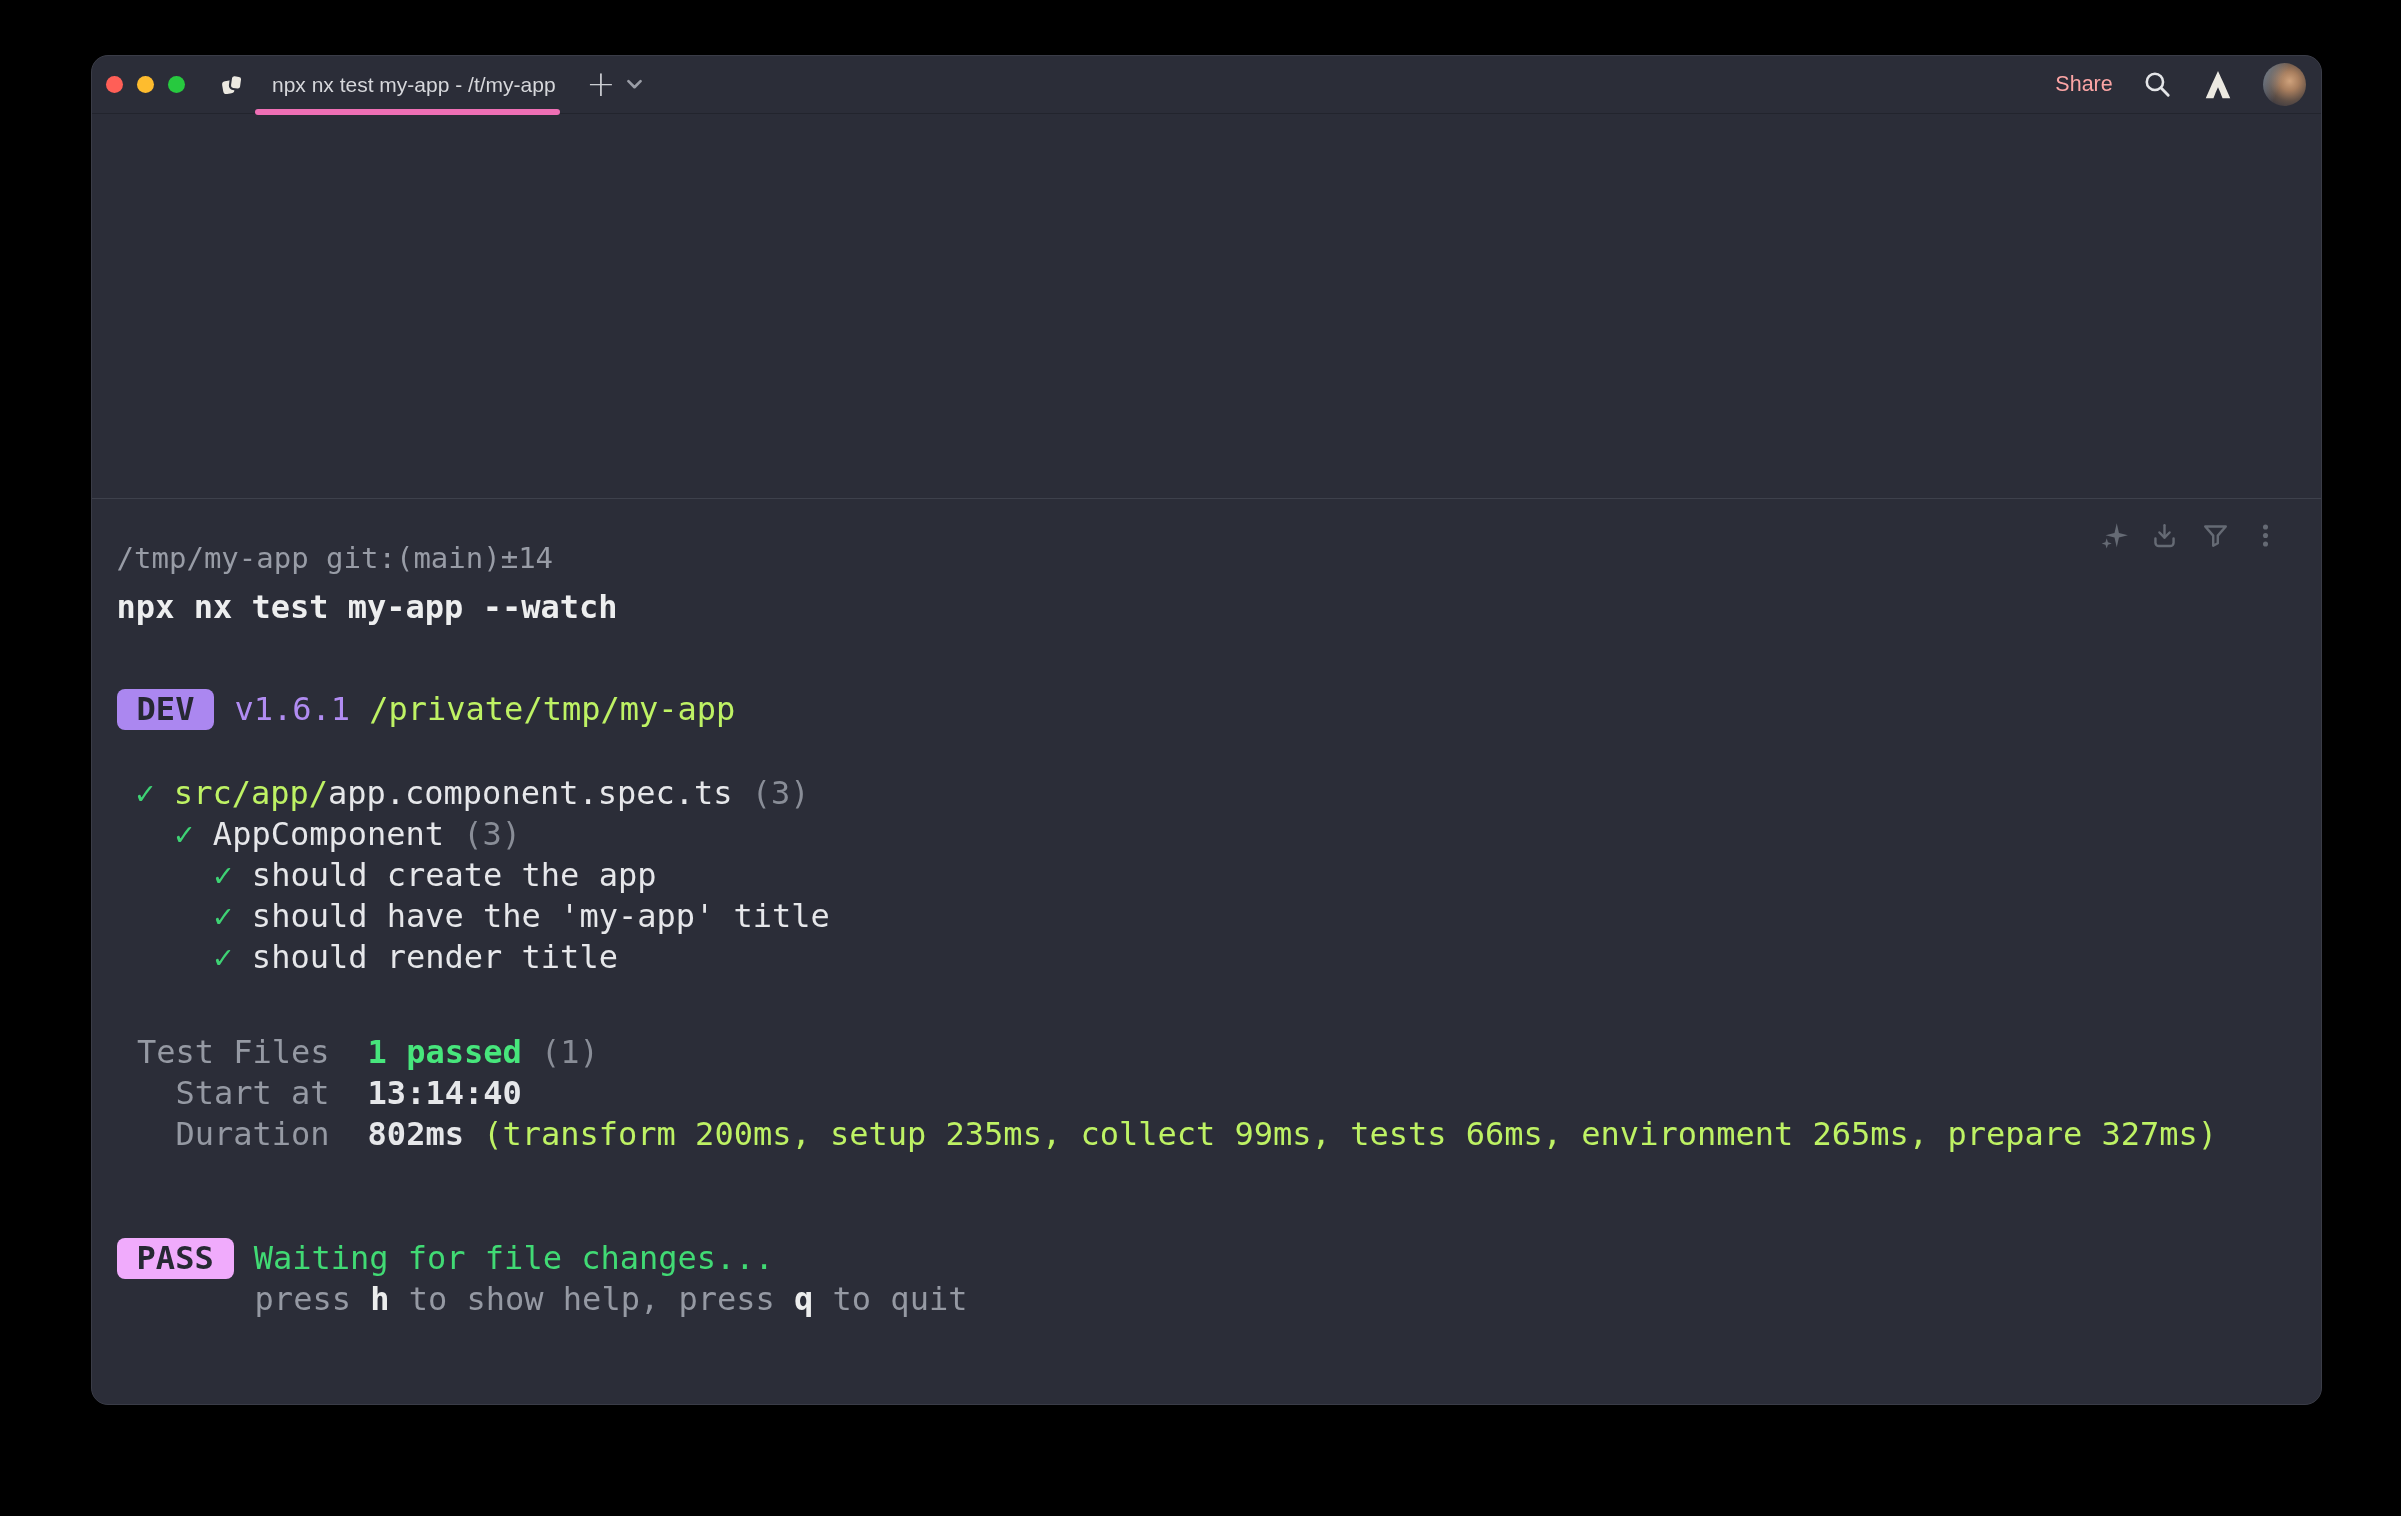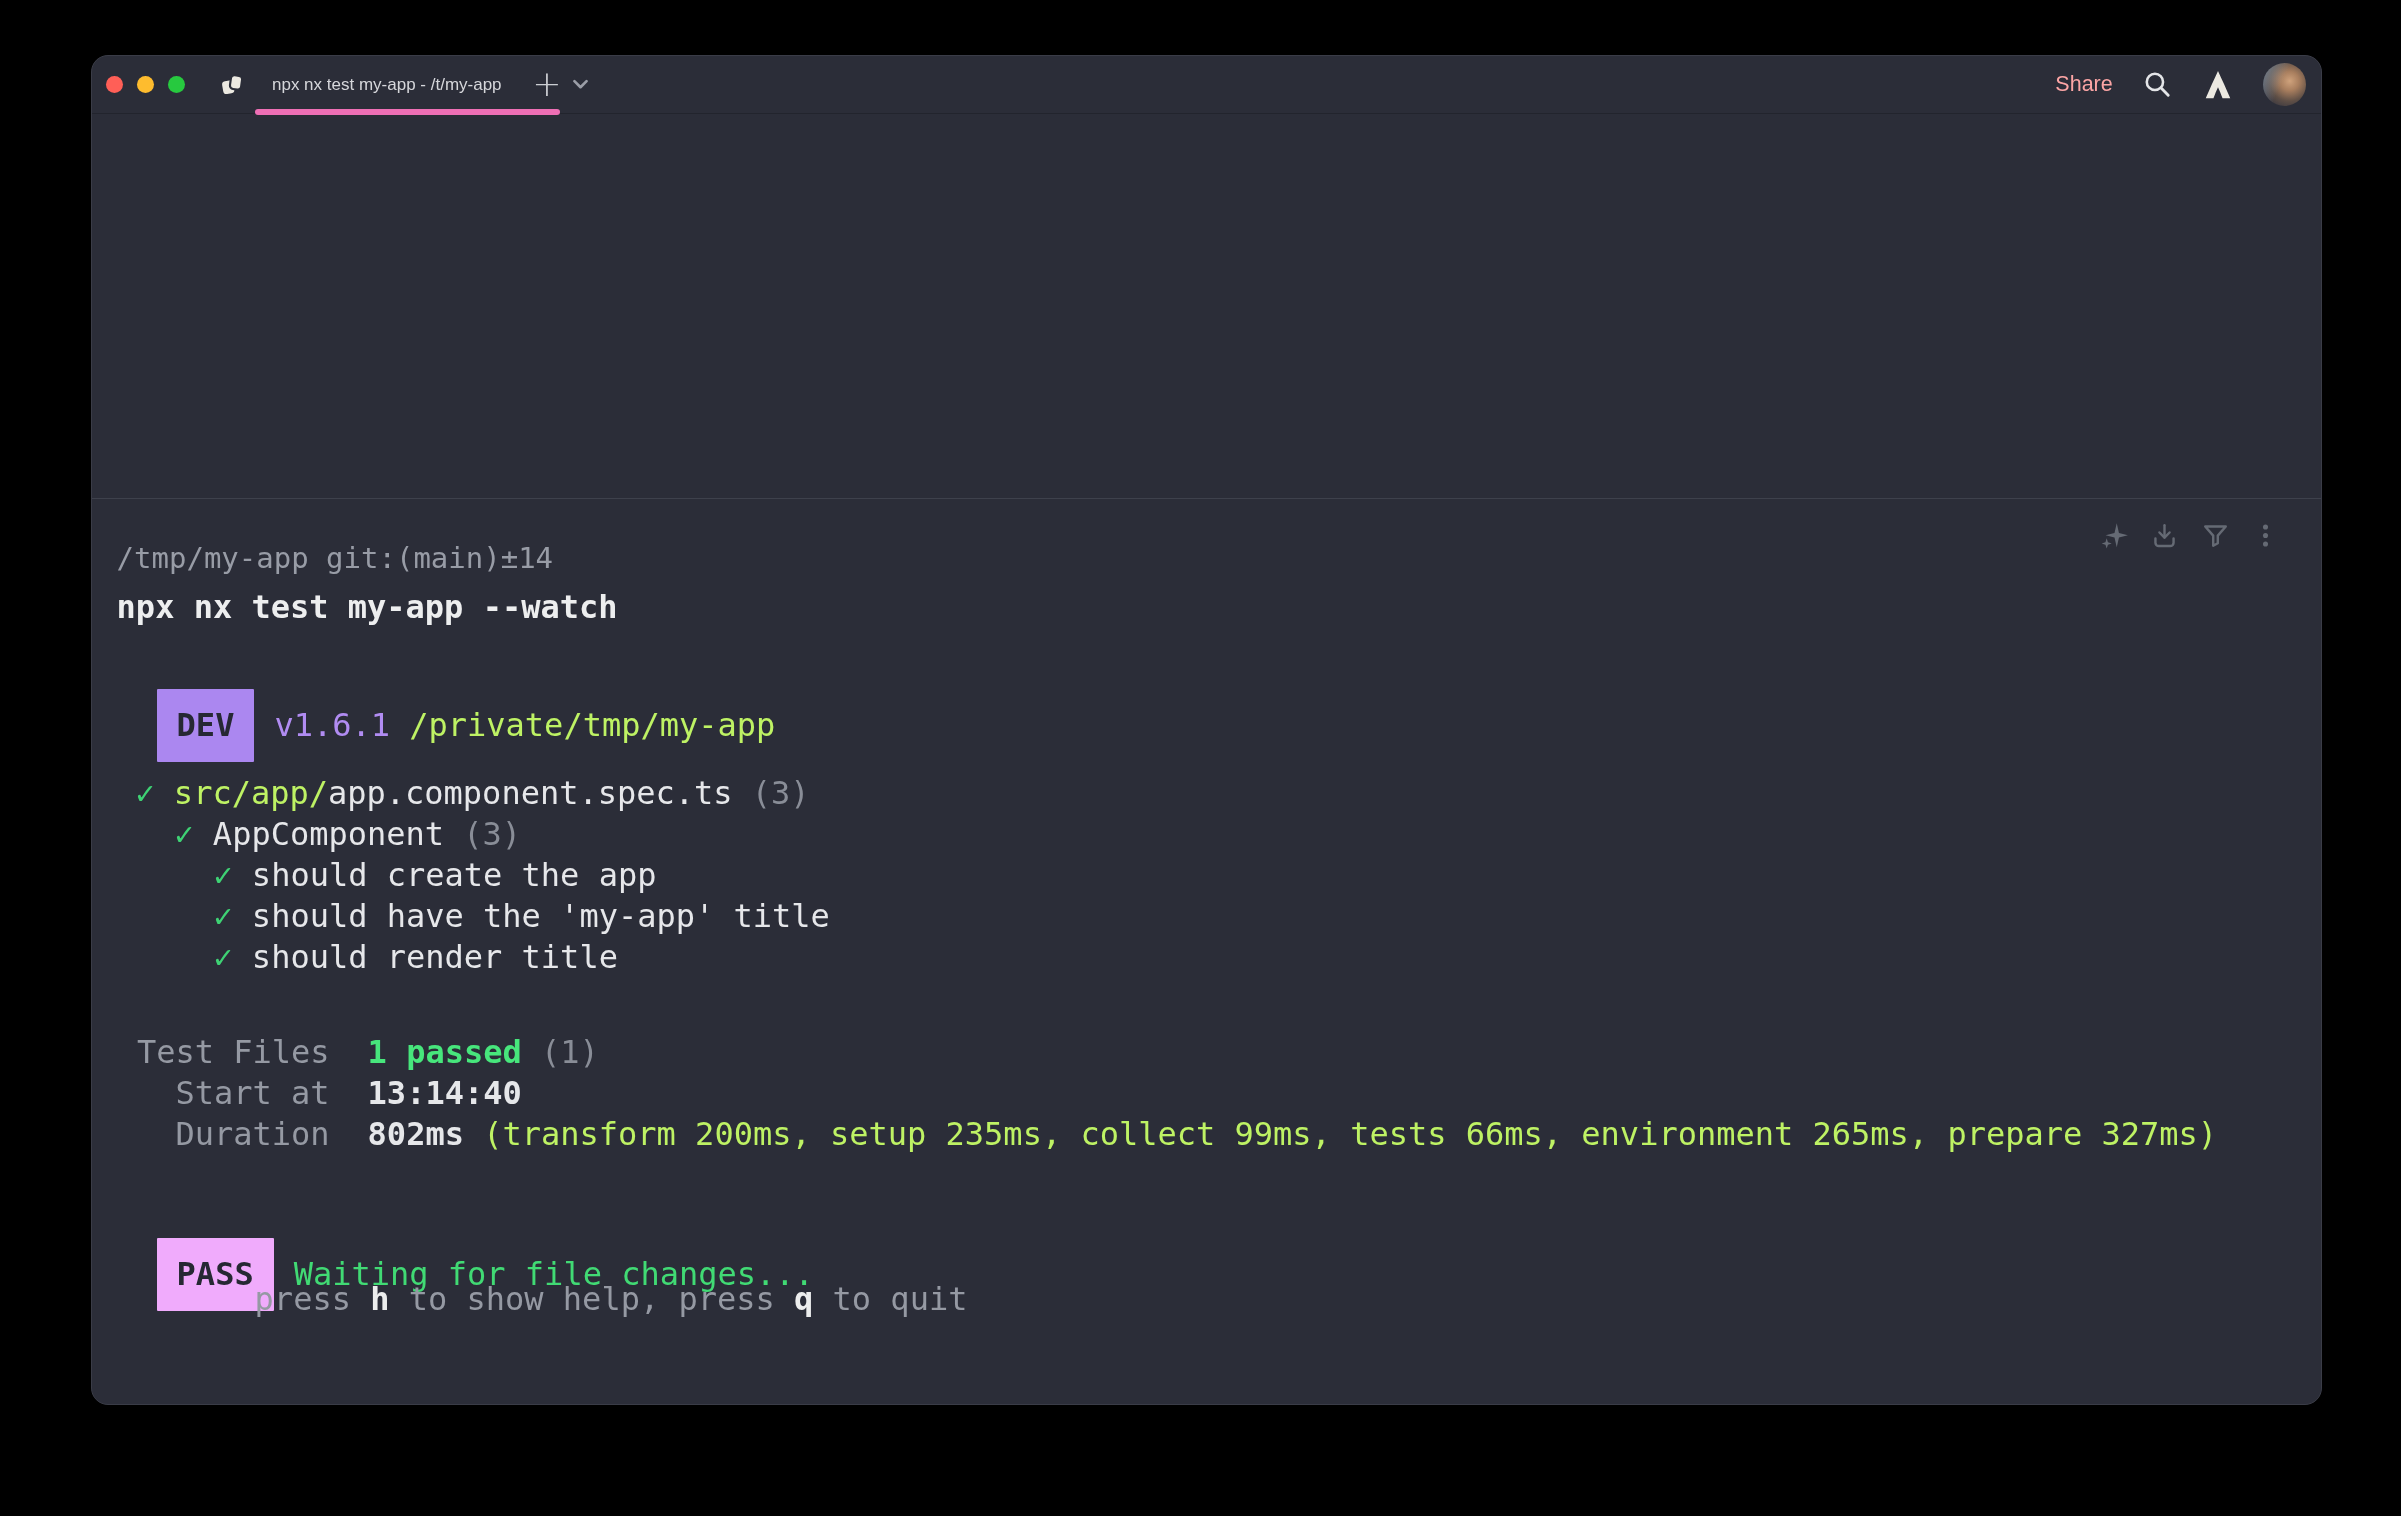--- a/index.html
+++ b/index.html
@@ -24,21 +24,21 @@
   .light.red { background:#ff5f57; }
   .light.yellow { background:#febc2e; }
   .light.green { background:#27c93f; }
   .pages-icon { margin-left:35px; display:flex; align-items:center; }
   .tab {
     position:relative; height:100%; display:flex; align-items:center;
     margin-left:15.3px; padding:0 10.7px; cursor:pointer;
   }
   .tab-title {
     font-family:"Liberation Sans","DejaVu Sans",sans-serif;
-    font-size:17px; color:#d6d7db; white-space:nowrap;
+    font-size:21px; color:#d6d7db; white-space:nowrap;
   }
   .tab-underline {
     position:absolute; left:-6.1px; bottom:-1.5px; width:305px; height:5.4px;
     background:#ee6fb5; border-radius:3.1px;
   }
   .newtab {
     margin-left:20px; background:none; border:none; cursor:pointer;
     color:#cbcdd2; font-size:35px; font-weight:300; line-height:35px;
     font-family:"DejaVu Sans",sans-serif;
   }
@@ -63,23 +63,22 @@
   .block-icons {
     position:absolute; top:465px; right:41px; display:flex; gap:21.5px;
   }
   .block-icons .iconbtn svg { opacity:.85; }
   .output { padding:39px 31px 0 24.6px; font-size:32px; color:#e6e7ea; }
   .line { height:41px; line-height:41px; white-space:pre; }
   .prompt-line { font-size:29px; color:#989ca6; margin-bottom:7.7px; }
   .command-line { font-weight:bold; color:#edeeef; }
   .dev-line { margin-top:61px; }
   .badge {
-    display:inline-block; font-weight:bold; padding:16px 20px; border-radius:1px;
+    display:inline-block; font-weight:bold; padding:0 20px; border-radius:8px;
     color:#262833;
-    margin-left:40px;
   }
   .badge-dev { background:#ab87f0; }
   .badge-pass { background:#f0abfc; }
   .purple { color:#b18cf2; }
   .grey { color:#bef264;margin-top:28px; }
   .dim { color:#898d97; }
   .white { color:#e6e7ea; }
   .bold { font-weight:bold; }
   .green { color:#41da74; }
   .green-bold { color:#47e67c; font-weight:bold; }

